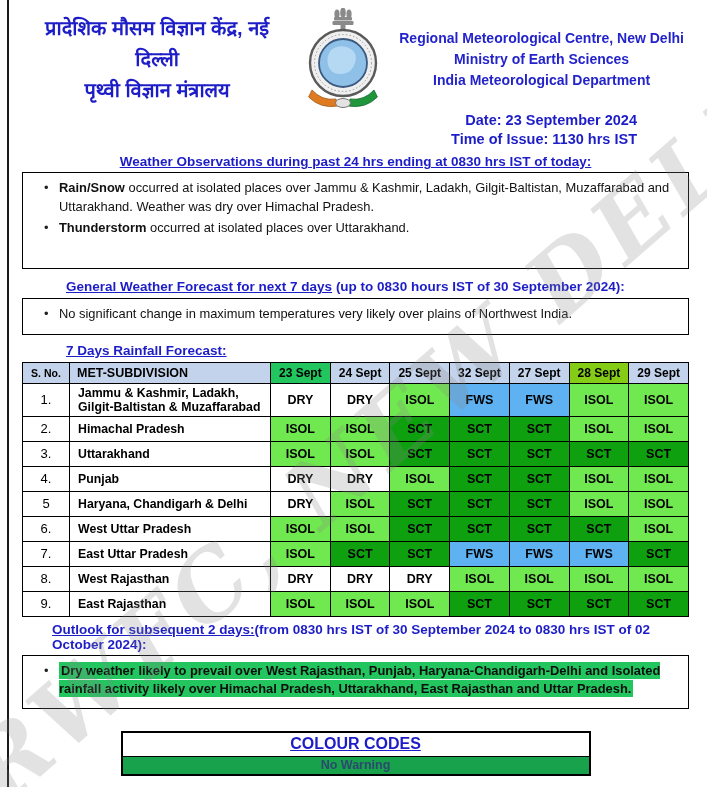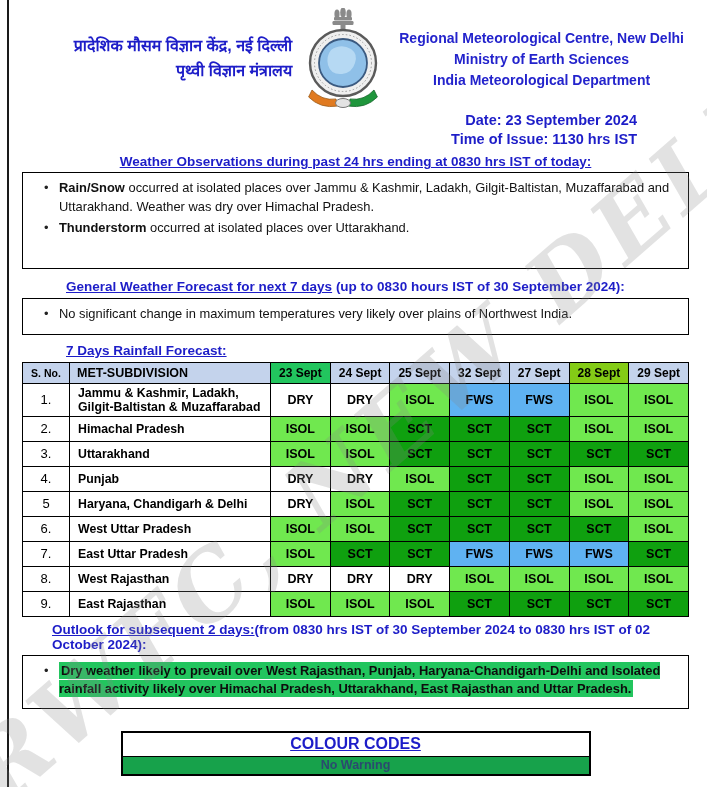--- a/index.html
+++ b/index.html
@@ -7,21 +7,21 @@
         font-family:"Liberation Sans", sans-serif;}
   .page-edge{position:absolute;left:7px;top:0;bottom:0;width:2px;background:#1a1a1a;}
   .watermark{position:absolute;left:18px;bottom:-38px;z-index:5;pointer-events:none;
              transform:rotate(-41deg);transform-origin:0% 100%;
              font-family:"DejaVu Serif", serif;font-style:italic;font-weight:bold;
              font-size:92px;letter-spacing:7px;white-space:nowrap;color:rgba(135,135,135,0.24);}
   .content{position:relative;z-index:1;padding:6px 18px 0 22px;}
 
   
   .masthead{display:flex;align-items:center;margin-top:2px;}
-  .hindi{flex:1.1;color:#1d1dc8;font-weight:bold;font-size:16px;line-height:1.55;text-align:right;}
+  .hindi{flex:1.1;color:#1d1dc8;font-weight:bold;font-size:20px;line-height:1.55;text-align:center;}
   .logo-wrap{width:102px;display:flex;justify-content:center;}
   .english{flex:1.2;color:#2323cc;font-weight:bold;font-size:14px;line-height:1.5;text-align:center;}
 
   .issue{ text-align:right;padding-right:52px;color:#1d1dc8;font-weight:bold;
           font-size:14.5px;line-height:1.32;margin-top:1px;}
 
   .heading{color:#1d1dc8;font-weight:bold;font-size:13.5px;}
   .u{text-decoration:underline;}
   .obs-heading{text-align:center;margin:5px 0 3px;}
   .fc-heading{margin:10px 0 4px;padding-left:44px;}

